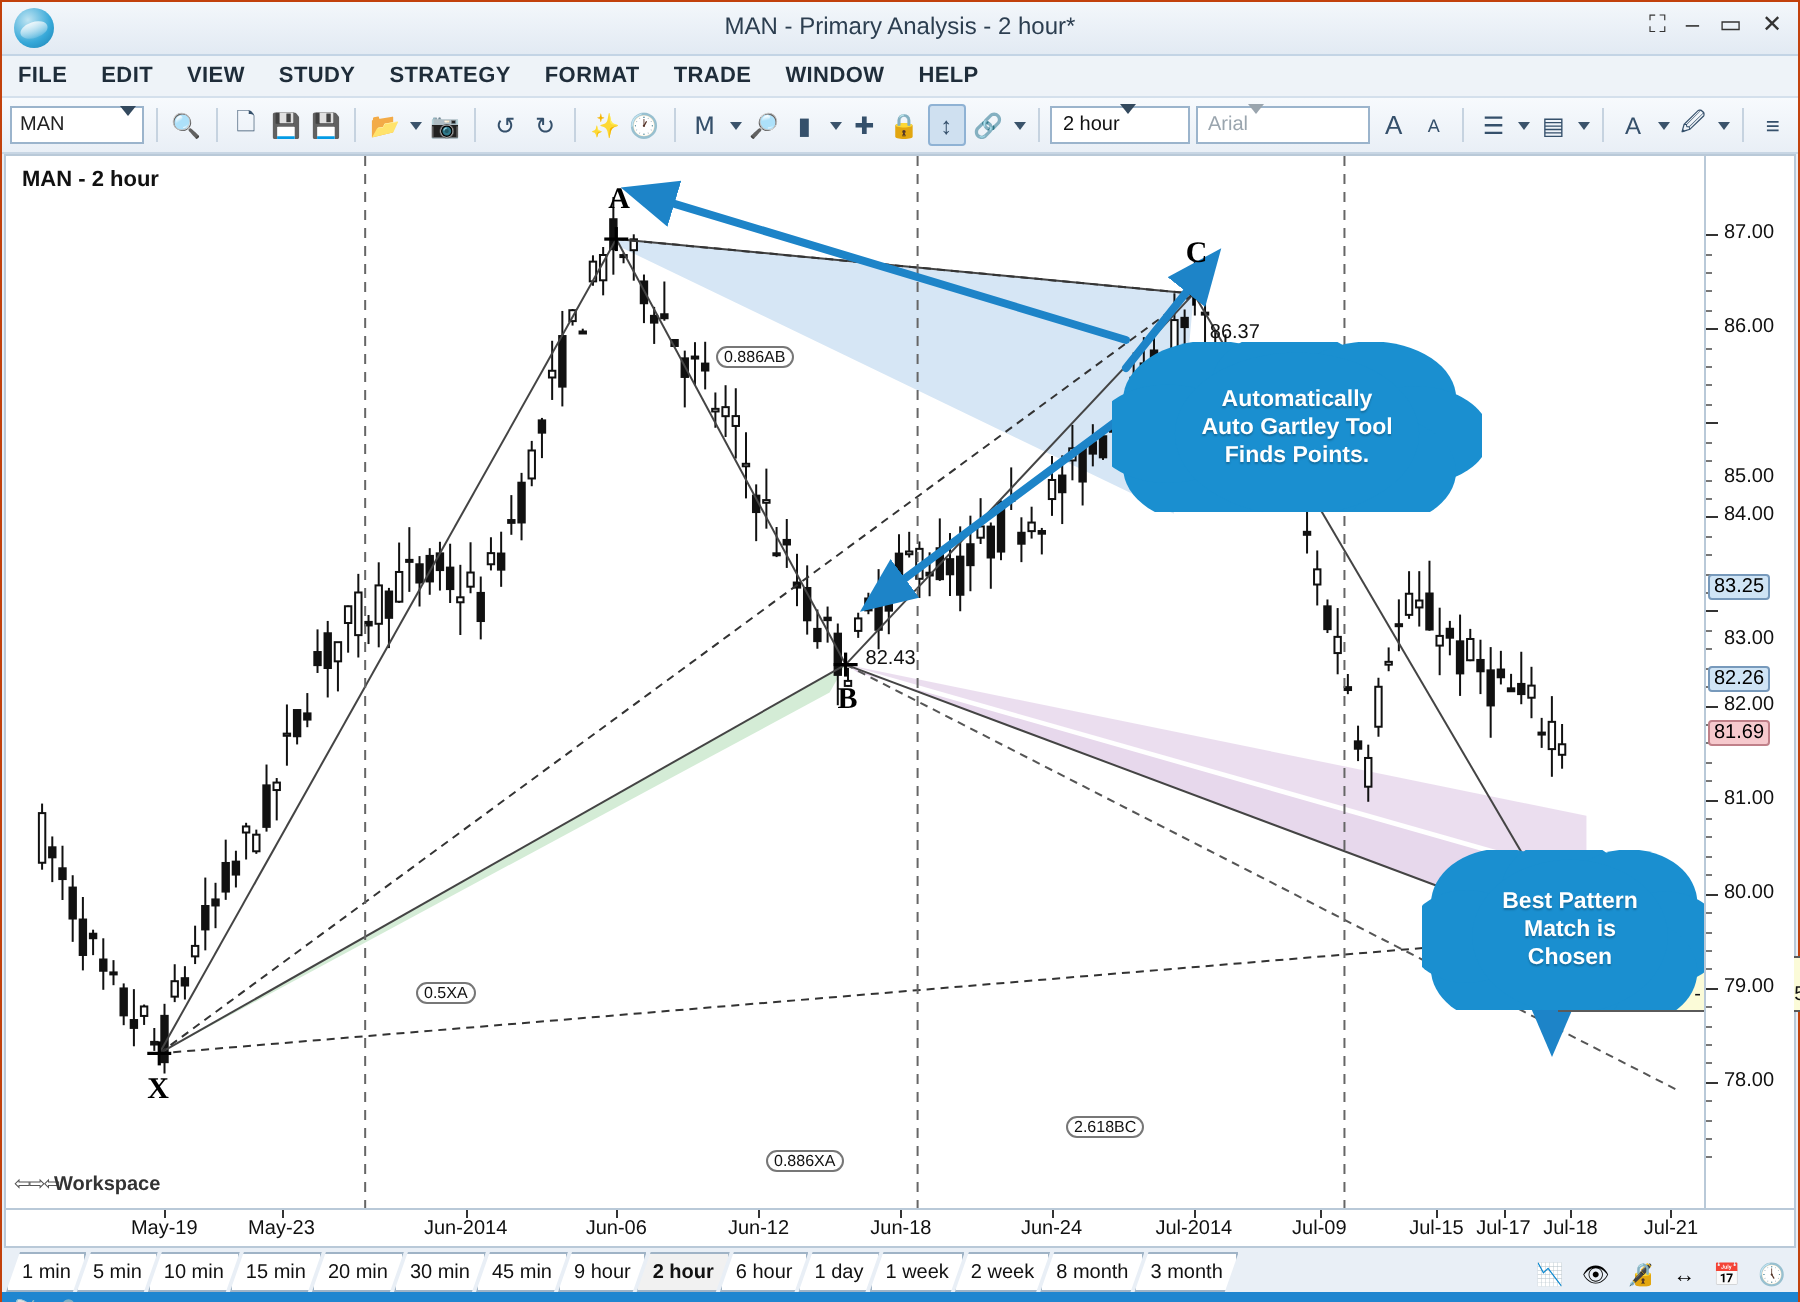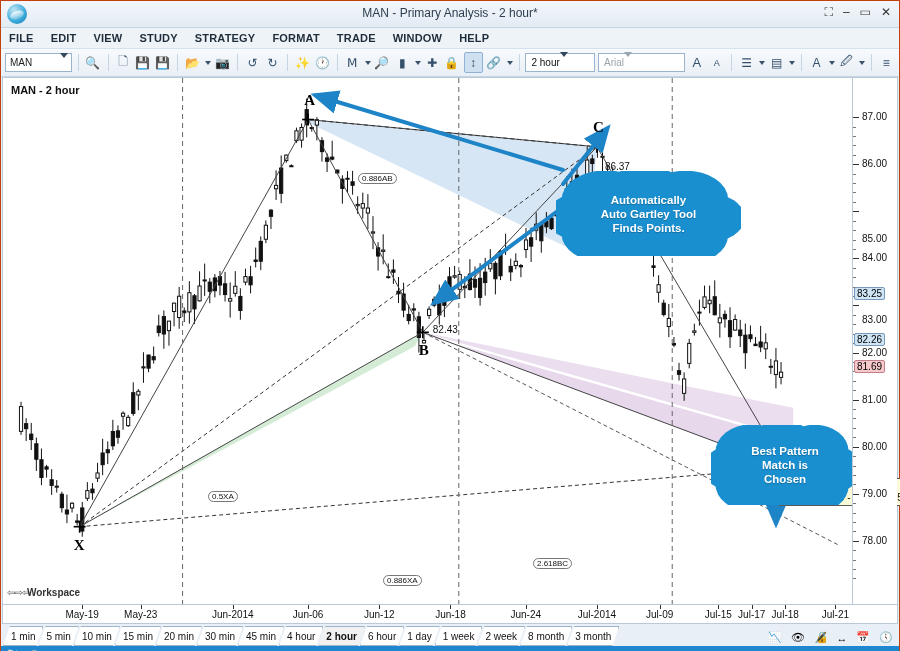--- a/index.html
+++ b/index.html
@@ -655,21 +655,21 @@
     </div>
 
   <div class="tabbar" id="tabbar">
     <div class="tab">1 min</div>
       <div class="tab">5 min</div>
       <div class="tab">10 min</div>
       <div class="tab">15 min</div>
       <div class="tab">20 min</div>
       <div class="tab">30 min</div>
       <div class="tab">45 min</div>
-      <div class="tab">4 hour</div>
+      <div class="tab">9 hour</div>
       <div class="tab active">2 hour</div>
       <div class="tab">6 hour</div>
       <div class="tab">1 day</div>
       <div class="tab">1 week</div>
       <div class="tab">2 week</div>
       <div class="tab">8 month</div>
       <div class="tab">3 month</div>
       <div class="tabicons">
       <span>📉</span>
       <span>👁</span>

